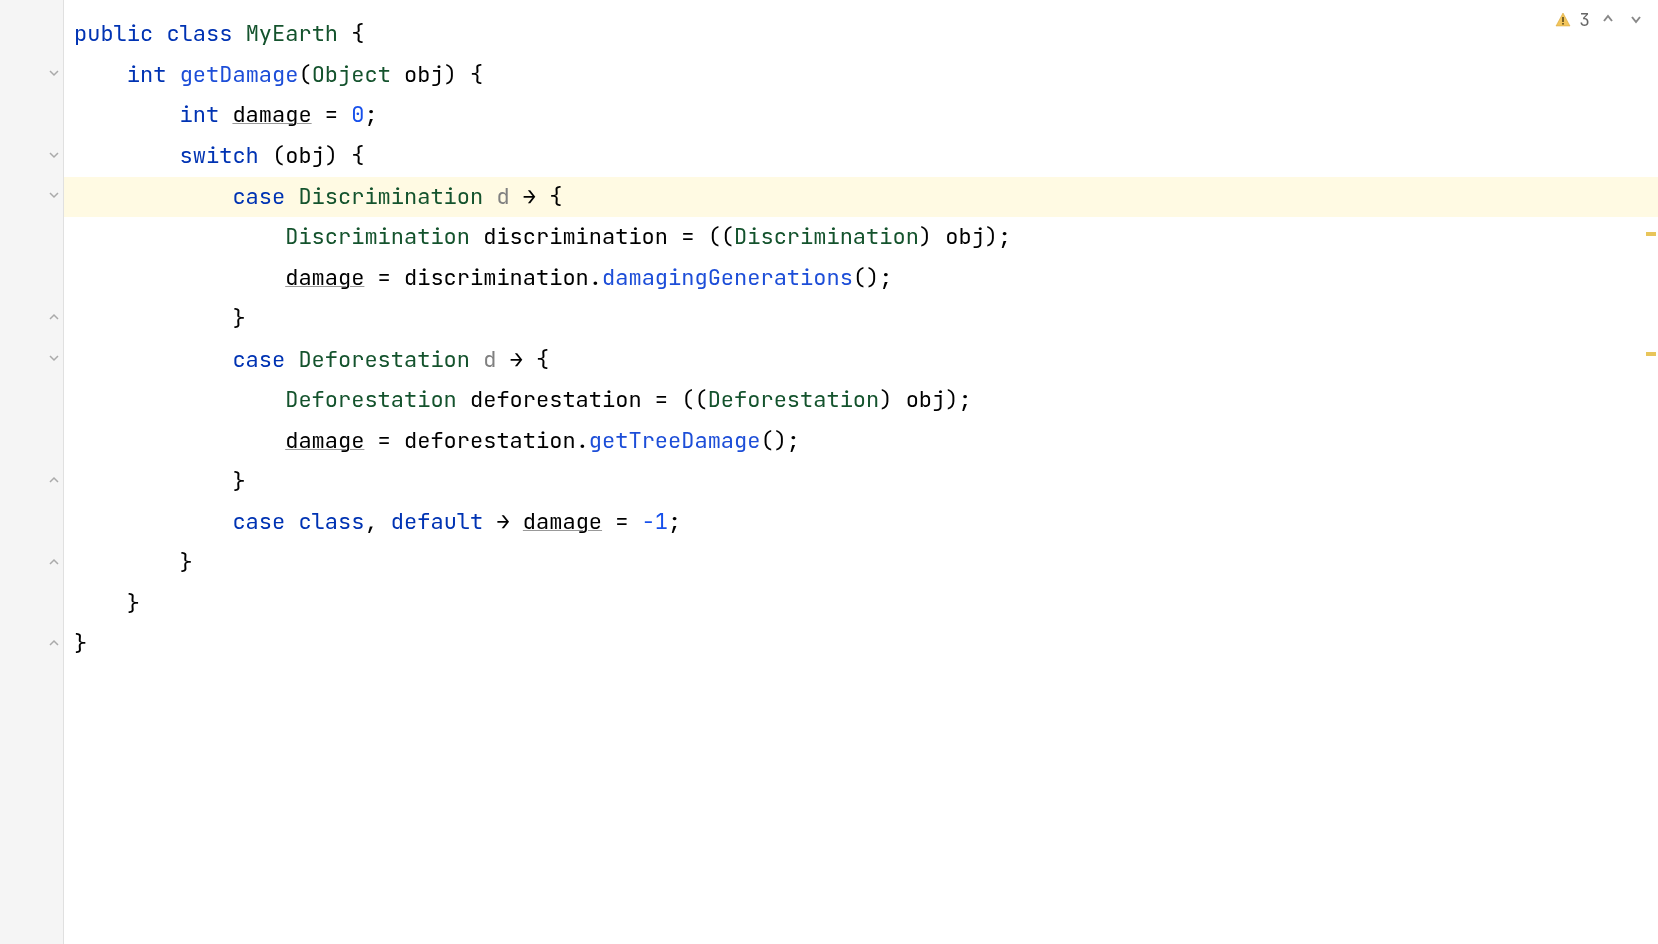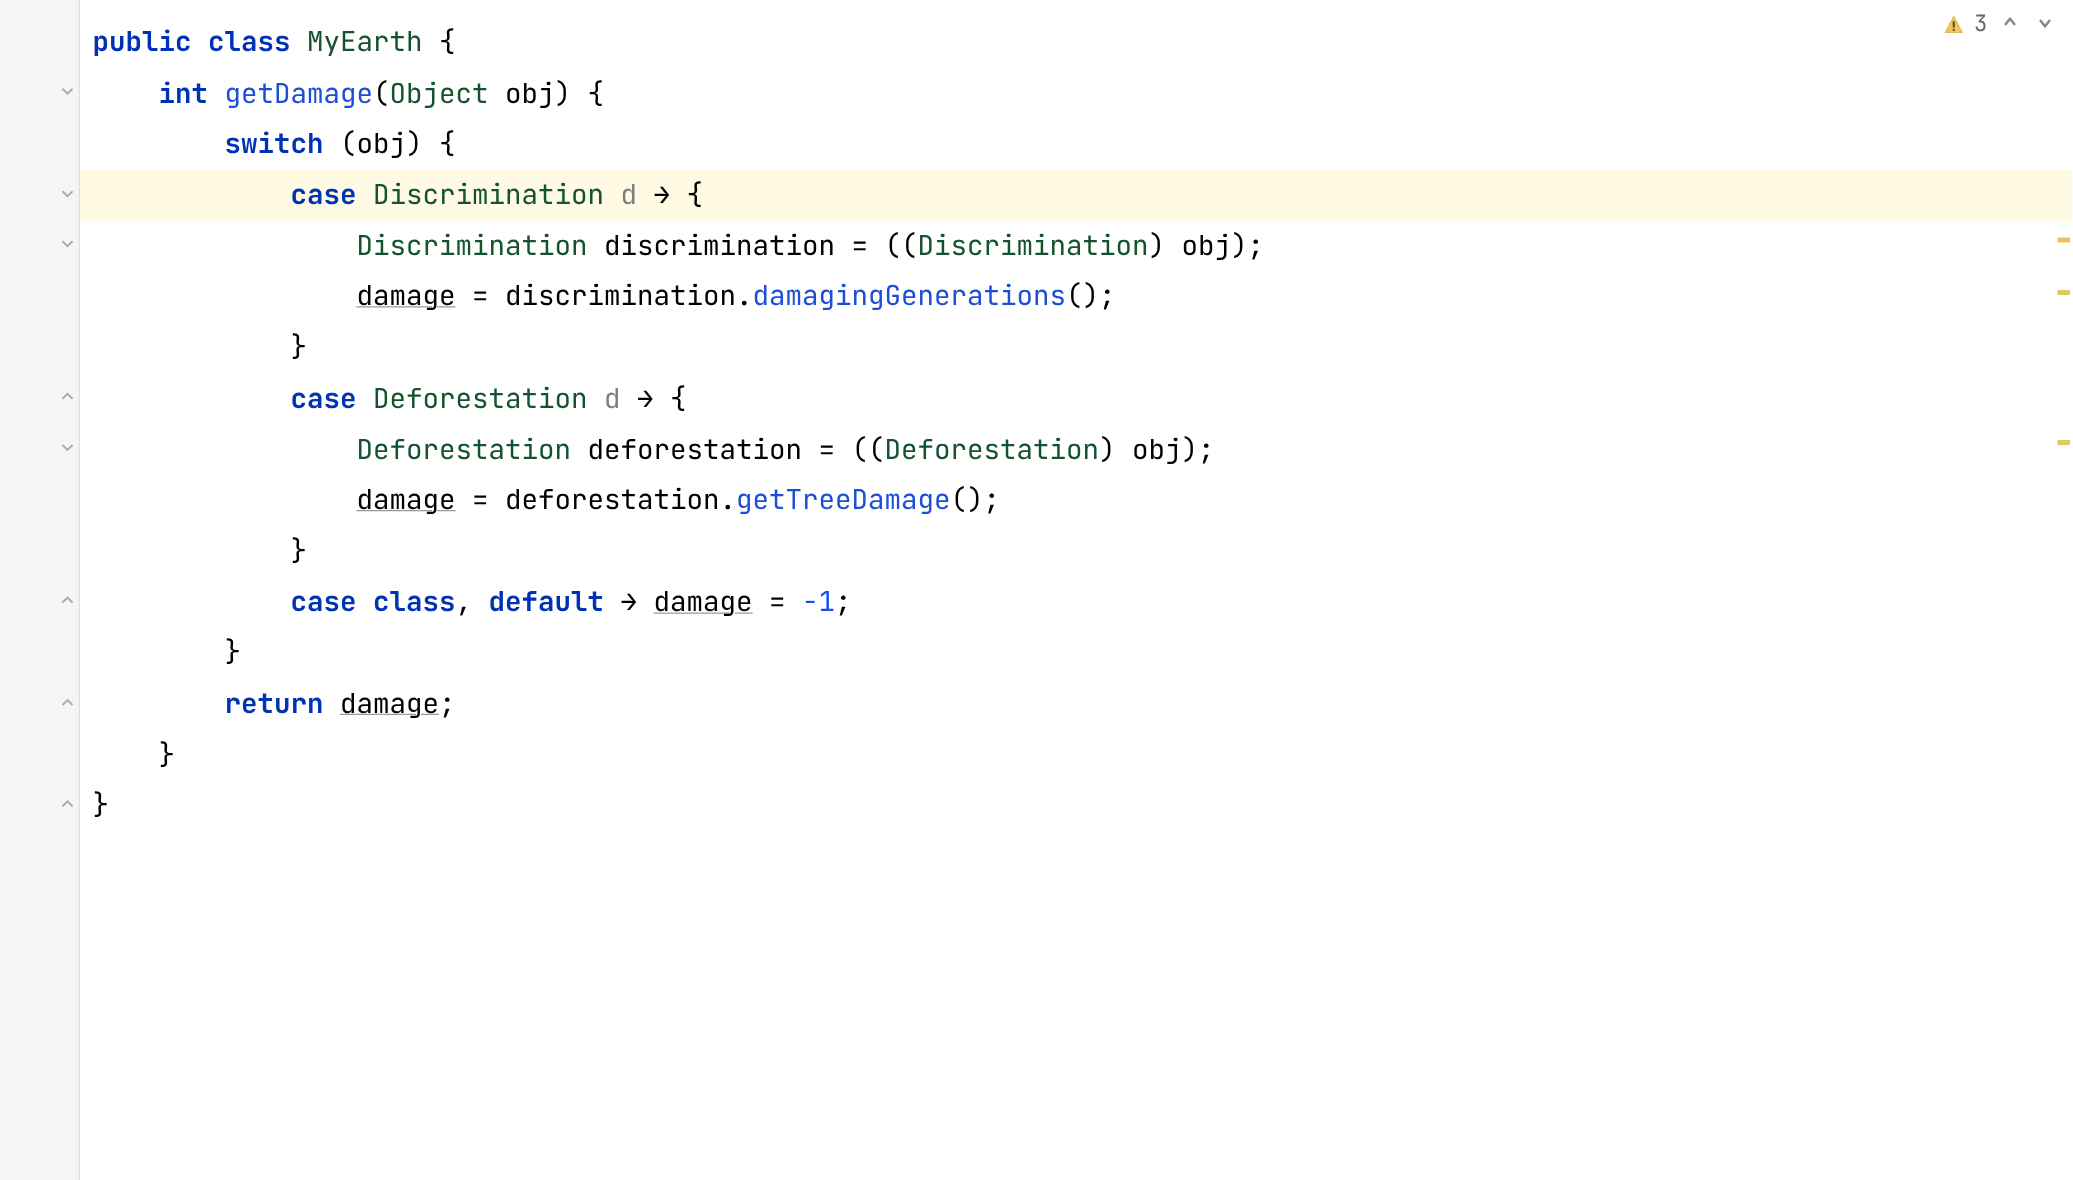--- a/index.html
+++ b/index.html
@@ -54,21 +54,21 @@
       line-height: 40.7px;
       padding-left: 10px;
       white-space: pre;
       position: relative;
     }
     .highlighted-line {
       background: #fffae3;
     }
     .kw {
       color: #0033b3;
-      font-weight: bold;
+      font-weight: normal;
     }
     .type {
       color: #14532d;
     }
     .method {
       color: #1d4ed8;
     }
     .var {
       color: #000000;
     }
@@ -204,20 +204,21 @@
     <div class="scrollbar-track">
       <div class="scrollbar-marker" style="top:190px;"></div>
       <div class="scrollbar-marker" style="top:232px;"></div>
       <div class="scrollbar-marker" style="top:352px;"></div>
     </div>
 
     <div class="code-line"><span class="kw">public</span> <span class="kw">class</span> <span class="type">MyEarth</span><span> {</span></div>
 
     <div class="code-line">    <span class="kw">int</span> <span class="method">getDamage</span>(<span class="type">Object</span> <span class="param">obj</span><span>) {</span></div>
 
+    <div class="code-line">        <span class="kw">int</span> <span class="var underlined">damage</span><span> = </span><span class="num">0</span><span>;</span></div>
 
     <div class="code-line">        <span class="kw">switch</span><span> (obj) {</span></div>
 
     <div class="code-line highlighted-line">            <span class="kw">case</span> <span class="type">Discrimination</span> <span class="pattern-var">d</span><span class="arrow"> → {</span></div>
 
     <div class="code-line">                <span class="type">Discrimination</span> <span class="var">discrimination</span><span> = ((</span><span class="type">Discrimination</span><span>) obj);</span></div>
 
     <div class="code-line">                <span class="var underlined">damage</span><span> = </span><span class="var">discrimination</span><span>.</span><span class="method">damagingGenerations</span><span>();</span></div>
 
     <div class="code-line">            <span>}</span></div>
@@ -227,19 +228,18 @@
     <div class="code-line">                <span class="type">Deforestation</span> <span class="var">deforestation</span><span> = ((</span><span class="type">Deforestation</span><span>) obj);</span></div>
 
     <div class="code-line">                <span class="var underlined">damage</span><span> = </span><span class="var">deforestation</span><span>.</span><span class="method">getTreeDamage</span><span>();</span></div>
 
     <div class="code-line">            <span>}</span></div>
 
     <div class="code-line">            <span class="kw">case</span> <span class="kw">class</span><span>, </span><span class="kw">default</span><span class="arrow"> → </span><span class="var underlined">damage</span><span> = </span><span class="num">-1</span><span>;</span></div>
 
     <div class="code-line">        <span>}</span></div>
 
-    <div class="code-line">        <span class="kw">return</span> <span class="var underlined">damage</span><span>;</span></div>
 
     <div class="code-line">    <span>}</span></div>
 
     <div class="code-line"><span>}</span></div>
   </div>
 </div>
 
 </body></html>

